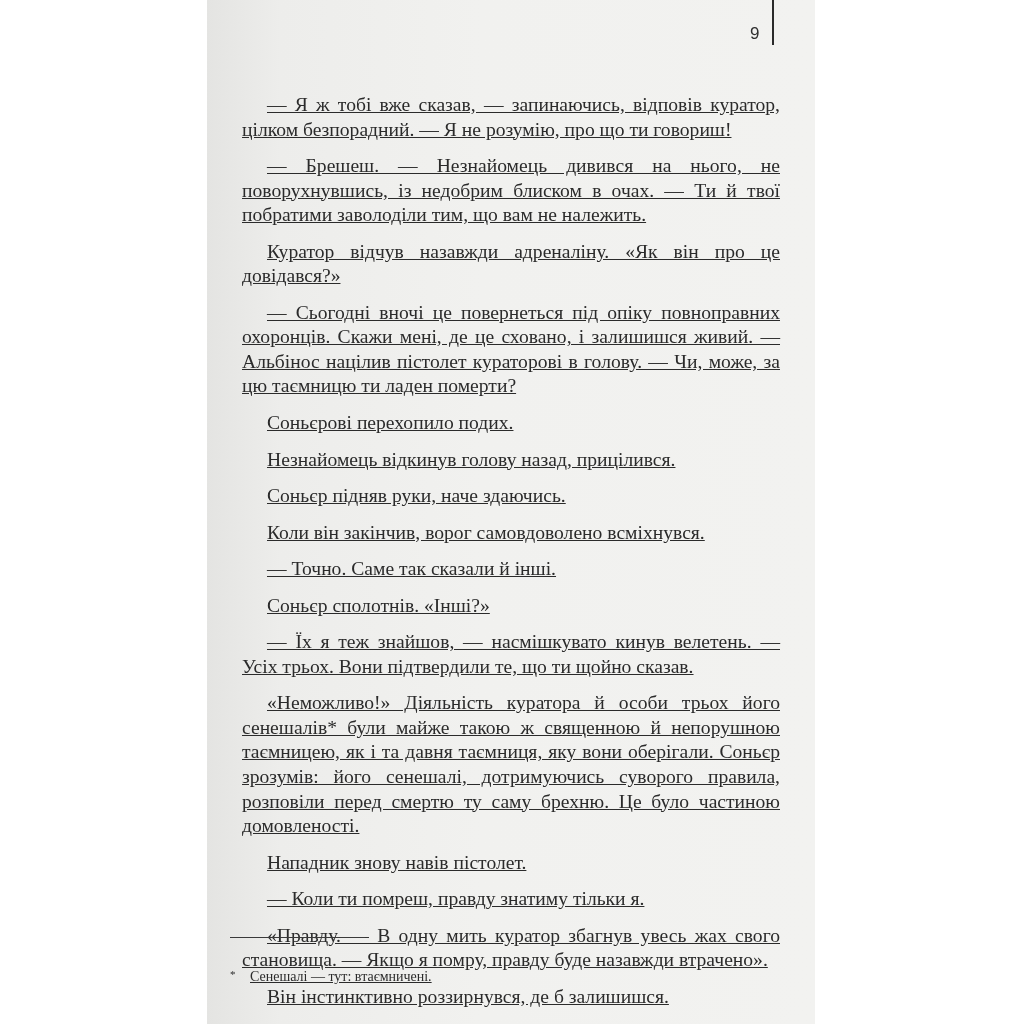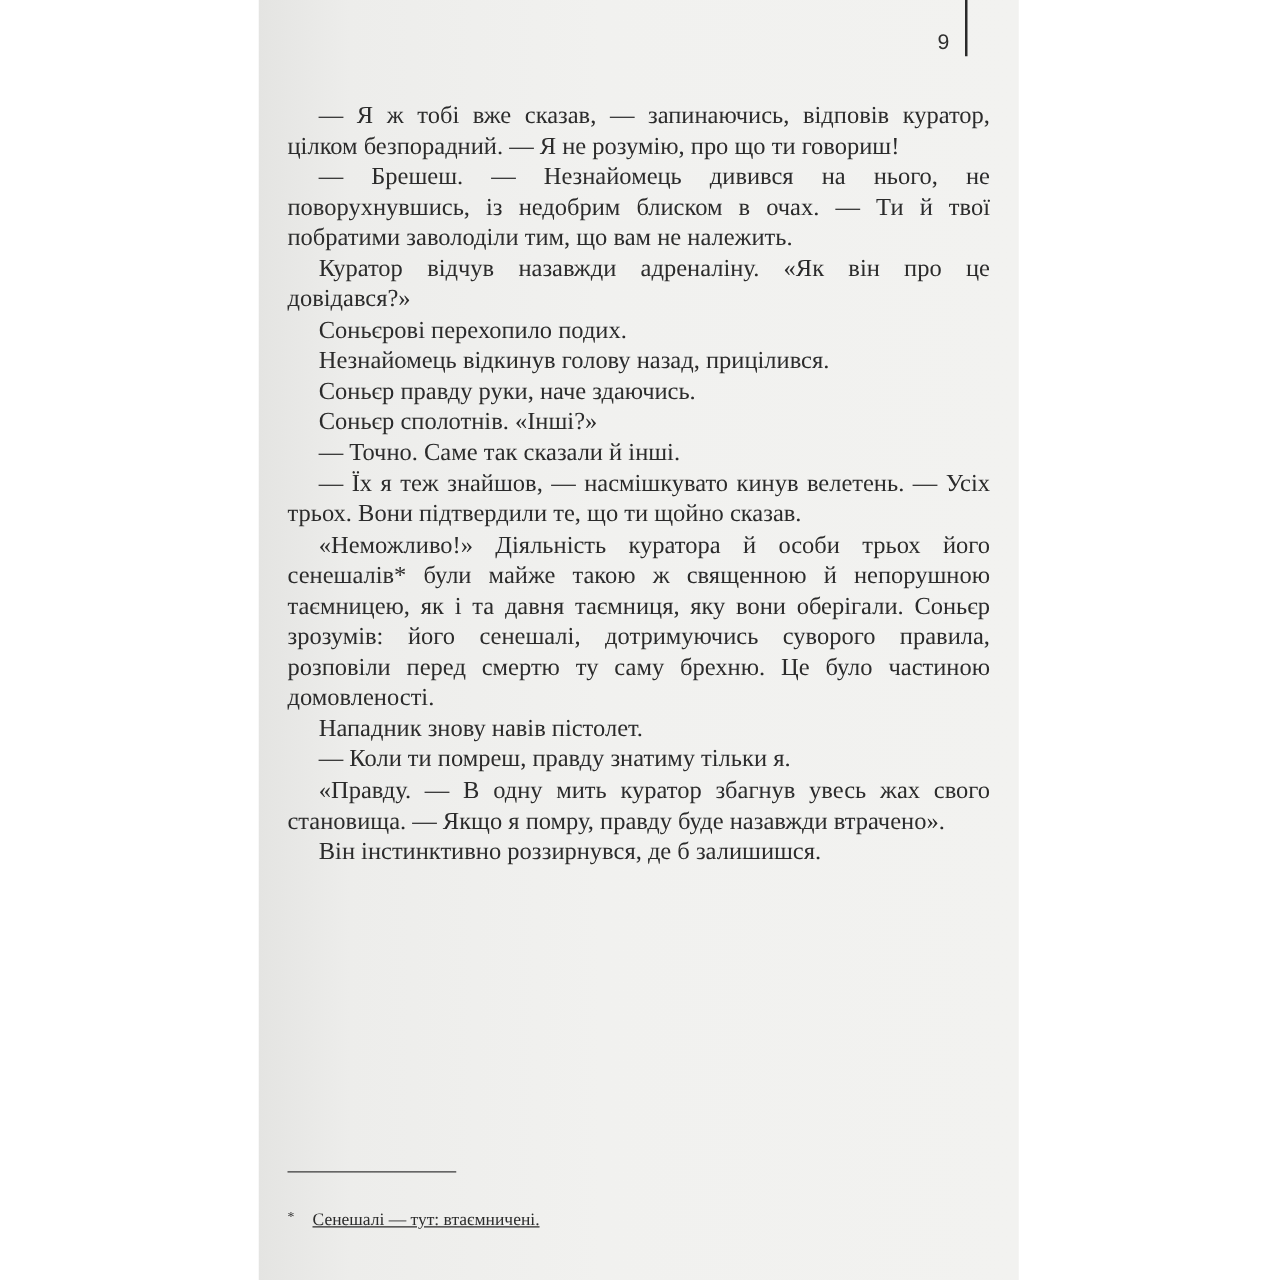--- a/index.html
+++ b/index.html
@@ -40,22 +40,23 @@
       top: 81px;
       width: 562px;
       font-family: "Liberation Serif", serif;
       font-size: 19.6px;
       line-height: 24.55px;
       color: #2b2b2b;
       text-align: justify;
       hyphens: manual;
     }
     .body-text p {
-      margin: 0;
+      margin: 12px;
       text-indent: 25px;
+      text-decoration: underline;
     }
     .footnote-rule {
       position: absolute;
       left: 23px;
       top: 937px;
       width: 135px;
       height: 1px;
       background: #3a3a3a;
     }
     .footnote {
@@ -79,25 +80,27 @@
 <body>
 
 <div class="page">
   <div class="page-rule"></div>
   <div class="page-number">9</div>
 
   <div class="body-text">
     <p>— Я ж тобі вже сказав, — запинаючись, відповів куратор, цілком безпорадний. — Я не розумію, про що ти говориш!</p>
     <p>— Брешеш. — Незнайомець дивився на нього, не поворухнувшись, із недобрим блиском в очах. — Ти й твої побратими заволоділи тим, що вам не належить.</p>
     <p>Куратор відчув назавжди адреналіну. «Як він про це довідався?»</p>
+    <p>— Сьогодні вночі це повернеться під опіку повноправних охоронців. Скажи мені, де це сховано, і залишишся живий. — Альбінос націлив пістолет кураторові в голову. — Чи, може, за цю таємницю ти ладен померти?</p>
     <p>Соньєрові перехопило подих.</p>
     <p>Незнайомець відкинув голову назад, прицілився.</p>
-    <p>Соньєр правду руки, наче здаючись.</p>
+    <p>Соньєр підняв руки, наче здаючись.</p>
+    <p>Коли він закінчив, ворог самовдоволено всміхнувся.</p>
+    <p>— Точно. Саме так сказали й інші.</p>
     <p>Соньєр сполотнів. «Інші?»</p>
-    <p>— Точно. Саме так сказали й інші.</p>
     <p>— Їх я теж знайшов, — насмішкувато кинув велетень. — Усіх трьох. Вони підтвердили те, що ти щойно сказав.</p>
     <p>«Неможливо!» Діяльність куратора й особи трьох його сенешалів* були майже такою ж священною й непорушною таємницею, як і та давня таємниця, яку вони оберігали. Соньєр зрозумів: його сенешалі, дотримуючись суворого правила, розповіли перед смертю ту саму брехню. Це було частиною домовленості.</p>
     <p>Нападник знову навів пістолет.</p>
     <p>— Коли ти помреш, правду знатиму тільки я.</p>
     <p>«Правду. — В одну мить куратор збагнув увесь жах свого становища. — Якщо я помру, правду буде назавжди втрачено».</p>
     <p>Він інстинктивно роззирнувся, де б залишишся.</p>
   </div>
 
   <div class="footnote-rule"></div>
   <div class="footnote">

